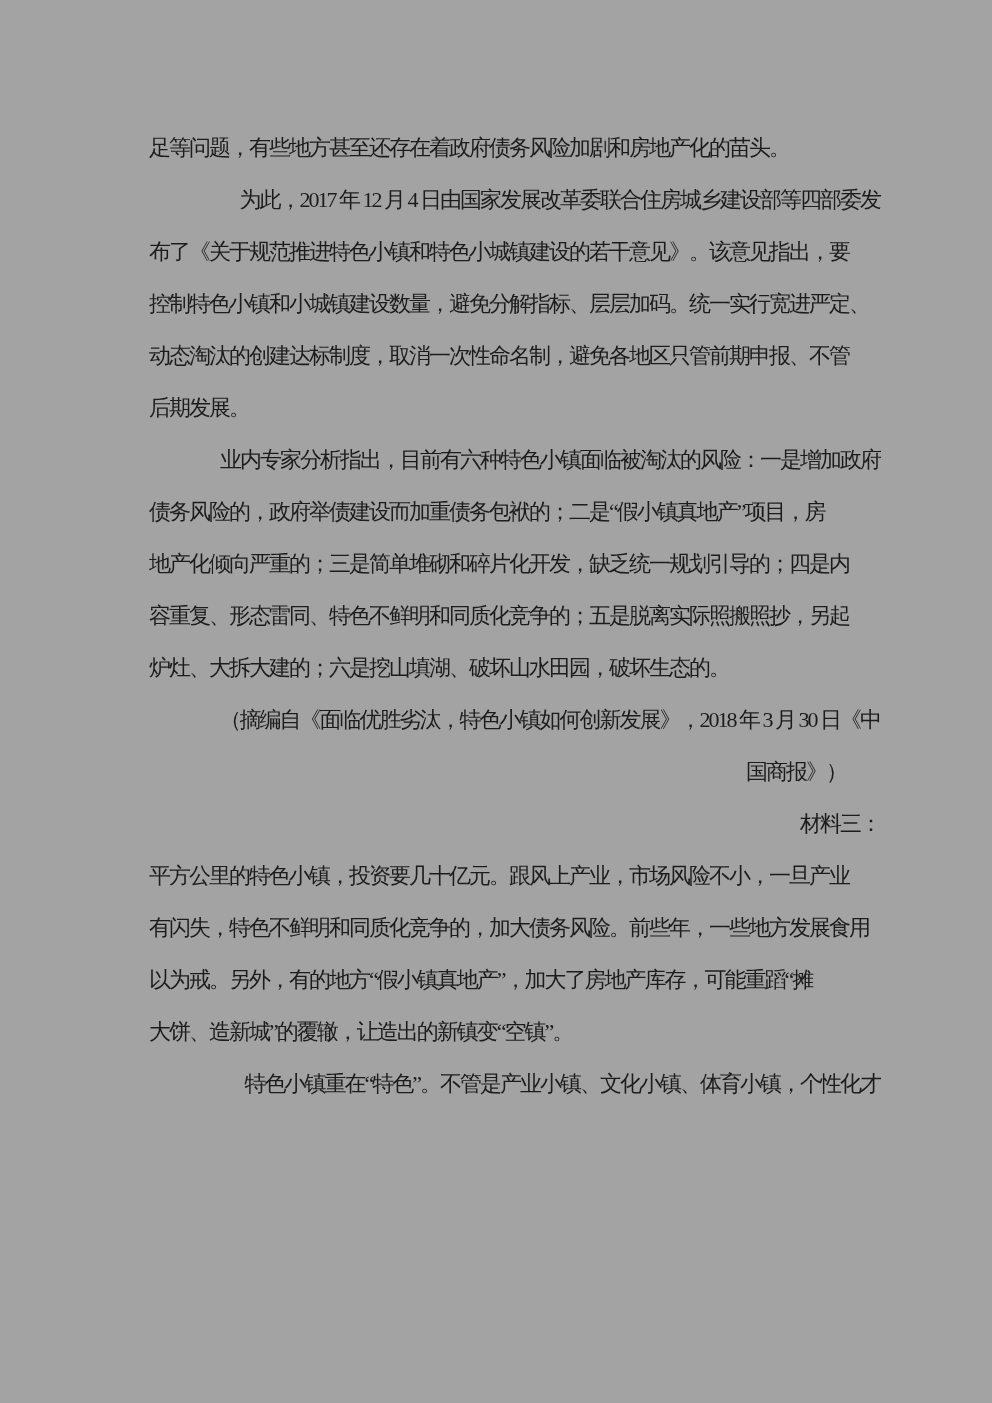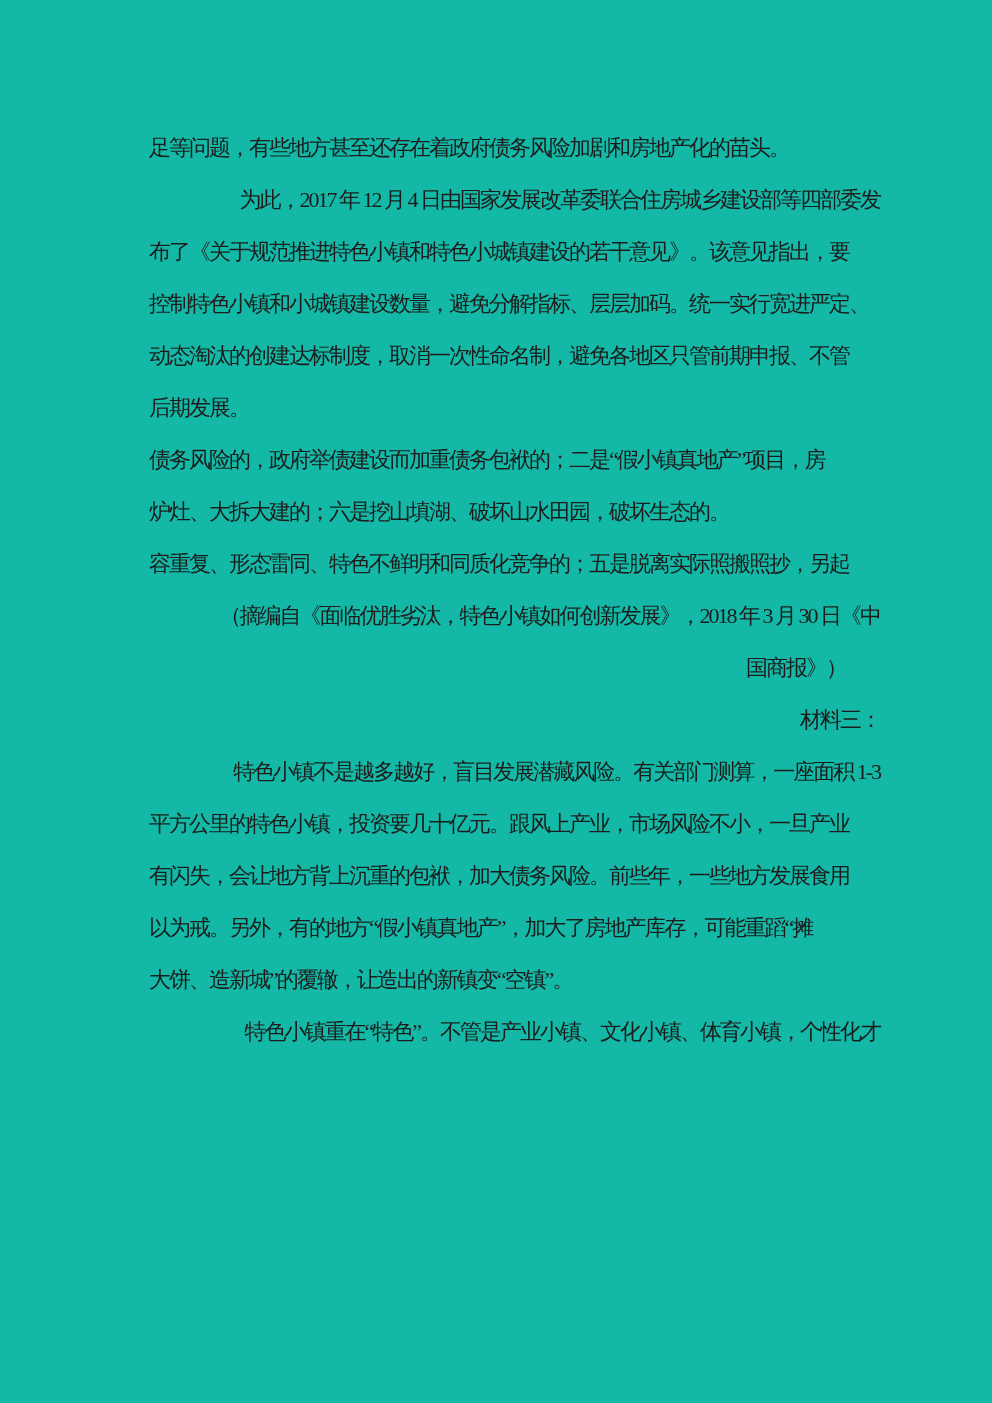--- a/index.html
+++ b/index.html
@@ -35,35 +35,36 @@
     text-align: right;
   }
   .line.right {
     text-align: right;
     padding-right: 34px;
   }
 </style>
 </head>
 <body>
 
-<div class="page" style="background: #14b8a6;">
+<div class="page" style="background: #a3a3a3;">
   <div class="textblock" style="color: rgb(28, 28, 28);">
 
   <div class="line">足等问题，有些地方甚至还存在着政府债务风险加剧和房地产化的苗头。</div>
       <div class="line indent">为此，2017 年 12 月 4 日由国家发展改革委联合住房城乡建设部等四部委发</div>
       <div class="line">布了《关于规范推进特色小镇和特色小城镇建设的若干意见》。该意见指出，要</div>
       <div class="line">控制特色小镇和小城镇建设数量，避免分解指标、层层加码。统一实行宽进严定、</div>
       <div class="line">动态淘汰的创建达标制度，取消一次性命名制，避免各地区只管前期申报、不管</div>
       <div class="line">后期发展。</div>
+      <div class="line indent">业内专家分析指出，目前有六种特色小镇面临被淘汰的风险：一是增加政府</div>
       <div class="line">债务风险的，政府举债建设而加重债务包袱的；二是“假小镇真地产”项目，房</div>
+      <div class="line">地产化倾向严重的；三是简单堆砌和碎片化开发，缺乏统一规划引导的；四是内</div>
+      <div class="line">容重复、形态雷同、特色不鲜明和同质化竞争的；五是脱离实际照搬照抄，另起</div>
       <div class="line">炉灶、大拆大建的；六是挖山填湖、破坏山水田园，破坏生态的。</div>
-      <div class="line">容重复、形态雷同、特色不鲜明和同质化竞争的；五是脱离实际照搬照抄，另起</div>
       <div class="line indent">（摘编自《面临优胜劣汰，特色小镇如何创新发展》，2018 年 3 月 30 日《中</div>
       <div class="line right">国商报》）</div>
       <div class="line indent">材料三：</div>
-      <div class="line indent">特色小镇不是越多越好，盲目发展潜藏风险。有关部门测算，一座面积 1-3</div>
       <div class="line">平方公里的特色小镇，投资要几十亿元。跟风上产业，市场风险不小，一旦产业</div>
-      <div class="line">有闪失，会让地方背上沉重的包袱，加大债务风险。前些年，一些地方发展食用</div>
+      <div class="line">有闪失，特色不鲜明和同质化竞争的，加大债务风险。前些年，一些地方发展食用</div>
       <div class="line">以为戒。另外，有的地方“假小镇真地产”，加大了房地产库存，可能重蹈“摊</div>
       <div class="line">大饼、造新城”的覆辙，让造出的新镇变“空镇”。</div>
       <div class="line indent">特色小镇重在“特色”。不管是产业小镇、文化小镇、体育小镇，个性化才</div>
     </div>
 </div>
 
 </body></html>

